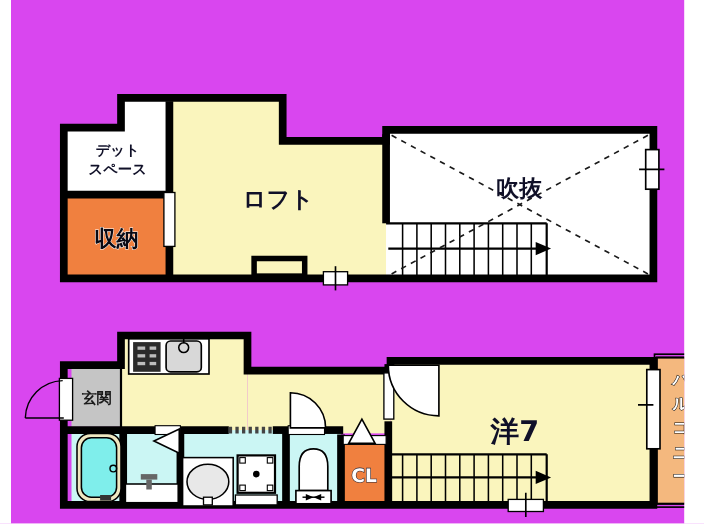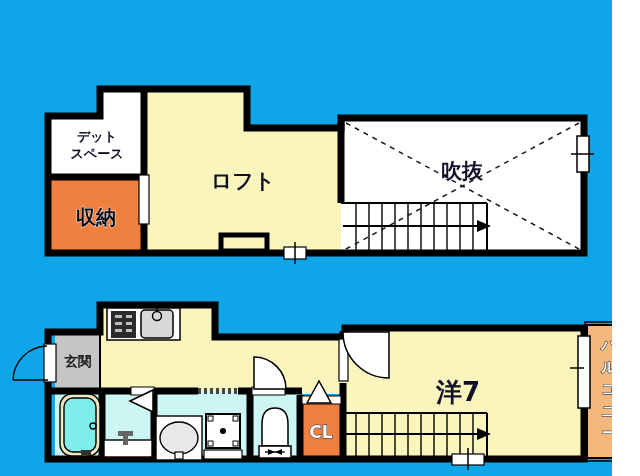--- a/index.html
+++ b/index.html
@@ -1,16 +1,16 @@
 <!DOCTYPE html>
 <html><head>
 <meta charset="utf-8">
 <style>
   html,body{margin:0;padding:0;background:#ffffff;}
-  .stage{width:612px;height:476px;position:relative;background:#0ea5e9;overflow:hidden;}
+  .stage{width:612px;height:476px;position:relative;background:#d946ef;overflow:hidden;margin-left:10px;}
   svg{display:block;}
   text{font-family:"DejaVu Sans",sans-serif;}
   .room-label{font-weight:bold;}
 </style>
 </head>
 <body>
 
 <div class="stage">
 <svg width="640" height="476" viewBox="0 0 640 476">
 

